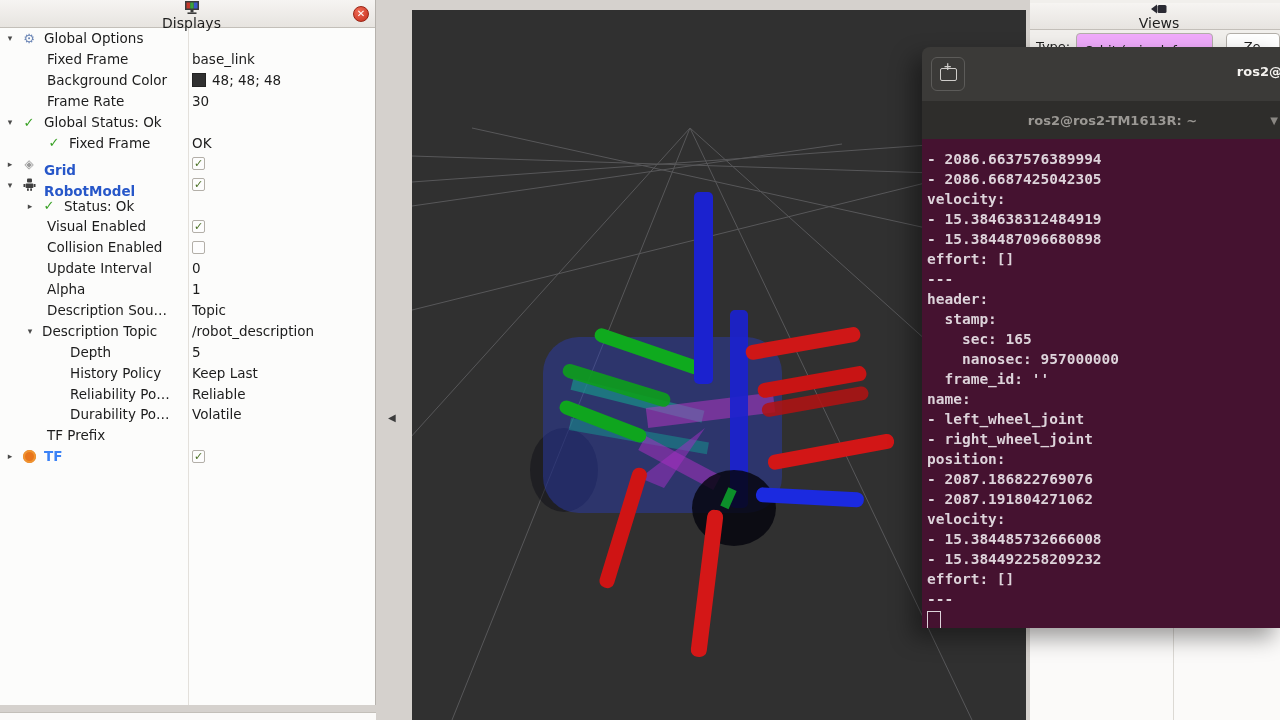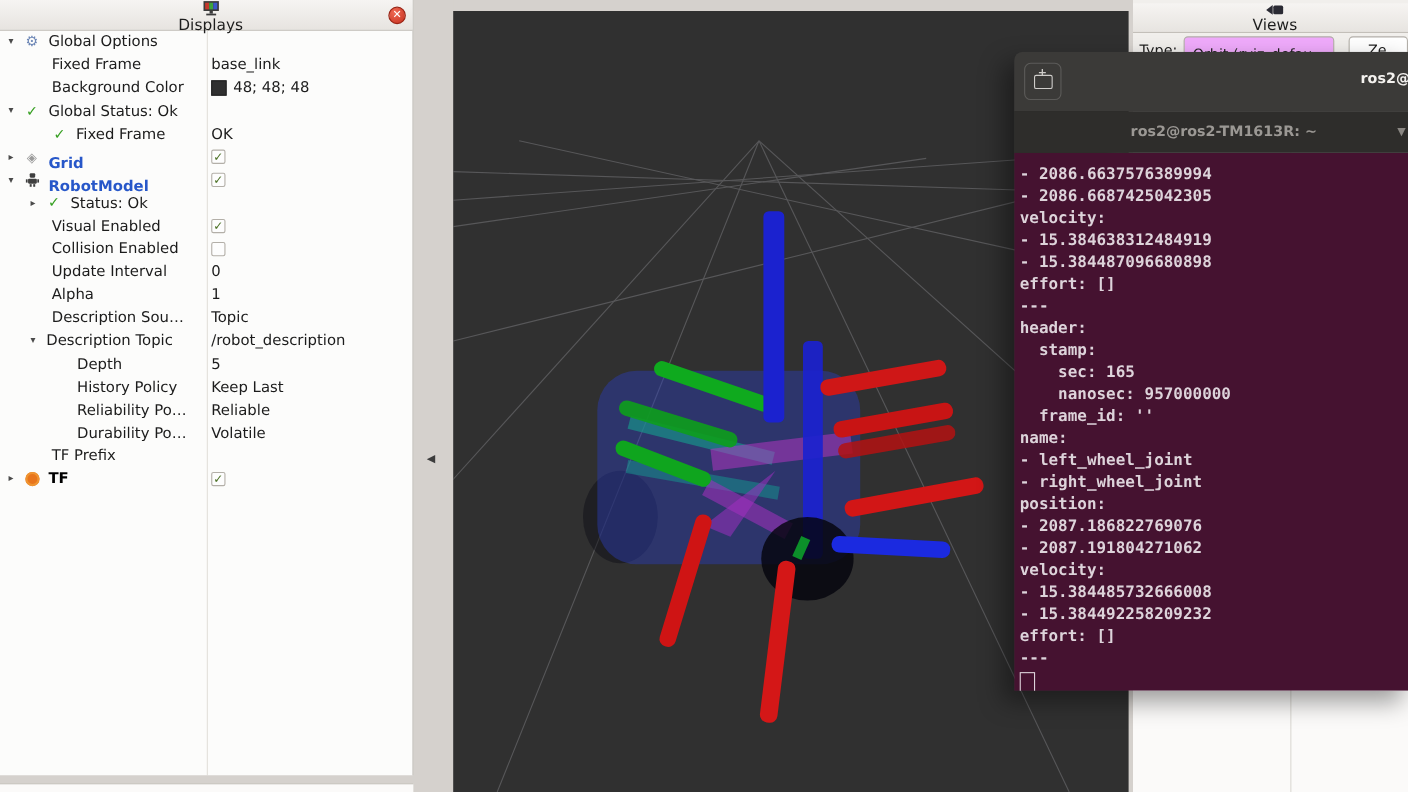--- a/index.html
+++ b/index.html
@@ -28,21 +28,21 @@
   .m4{margin-left:4px;} .m6{margin-left:6px;} .m24{margin-left:24px;}
   .ind1{margin-left:47px;} .ind3{margin-left:70px;}
   .ric{width:18px;flex:0 0 18px;text-align:center;display:inline-flex;justify-content:center;align-items:center;}
   .gearic{color:#6d87b6;font-size:13px;}
   .checkic{color:#37a023;font-weight:bold;font-size:13px;}
   .gridic{color:#9a9a9a;font-size:12px;}
   .tfic{width:13px;height:13px;border-radius:50%;background:#e8751c;
         box-shadow:inset 0 0 0 2px #ef9430;display:inline-block;}
   .lab{white-space:nowrap;}
   .lab.blue{color:#2757c9;font-weight:bold;margin-top:12px;}
-  .lab.orange{color:#000000;font-weight:bold;}
+  .lab.orange{color:#3b82f6;font-weight:bold;}
   .val{position:absolute;left:192px;top:0;height:20.9px;display:flex;align-items:center;white-space:nowrap;}
   .cbx{width:13px;height:13px;border:1px solid #b3afa8;background:#fdfdfd;border-radius:2px;
        font-size:11px;line-height:12px;text-align:center;color:#4a7023;font-weight:bold;box-sizing:border-box;}
   .swatch{width:12px;height:12px;background:#303030;border:1px solid #222;margin-right:6px;}
   .hsplit{position:absolute;left:0;top:705px;width:376px;height:7px;background:#d5d1cd;}
   .bstrip{position:absolute;left:0;top:712px;width:376px;height:8px;background:#fbfaf9;
           border-top:1px solid #c3bfb9;box-sizing:border-box;}
 
   
   .lgutter{position:absolute;left:376px;top:0;width:36px;height:720px;background:#d5d1cd;}
@@ -117,20 +117,26 @@
         <span class="lab ind1">Fixed Frame</span>
         <span class="val">
             <span>base_link</span>
           </span>
       </div>
       <div class="trow">
         <span class="lab ind1">Background Color</span>
         <span class="val">
             <span class="swatch"></span>
             <span>48; 48; 48</span>
+          </span>
+      </div>
+      <div class="trow">
+        <span class="lab ind1">Frame Rate</span>
+        <span class="val">
+            <span>30</span>
           </span>
       </div>
       <div class="trow">
         <span class="arr exp m4"></span>
         <span class="ric m4 checkic">✓</span>
         <span class="lab m6">Global Status: Ok</span>
       </div>
       <div class="trow">
         <span class="ric checkic" style="margin-left:45px">✓</span>
         <span class="lab m6">Fixed Frame</span>

